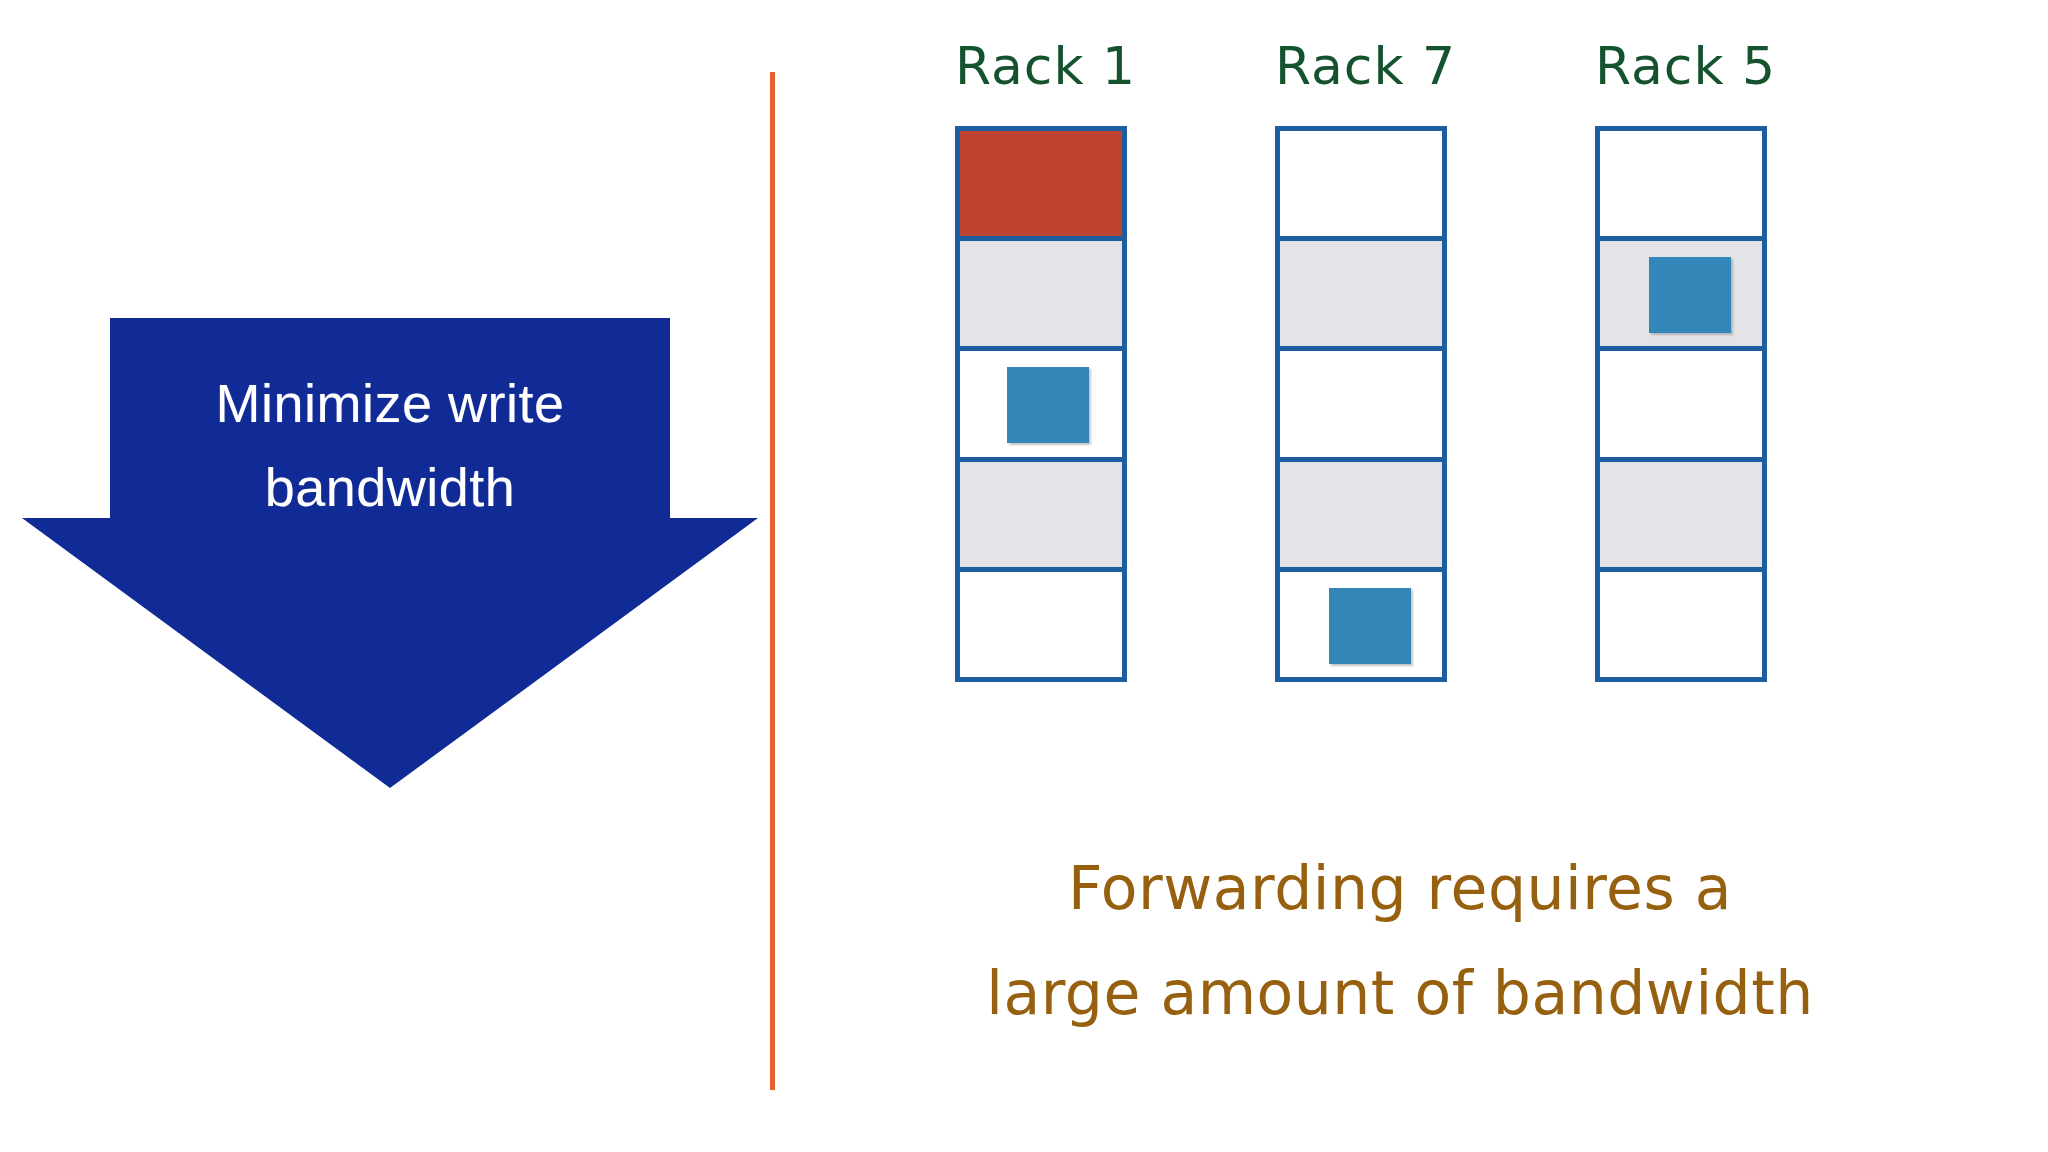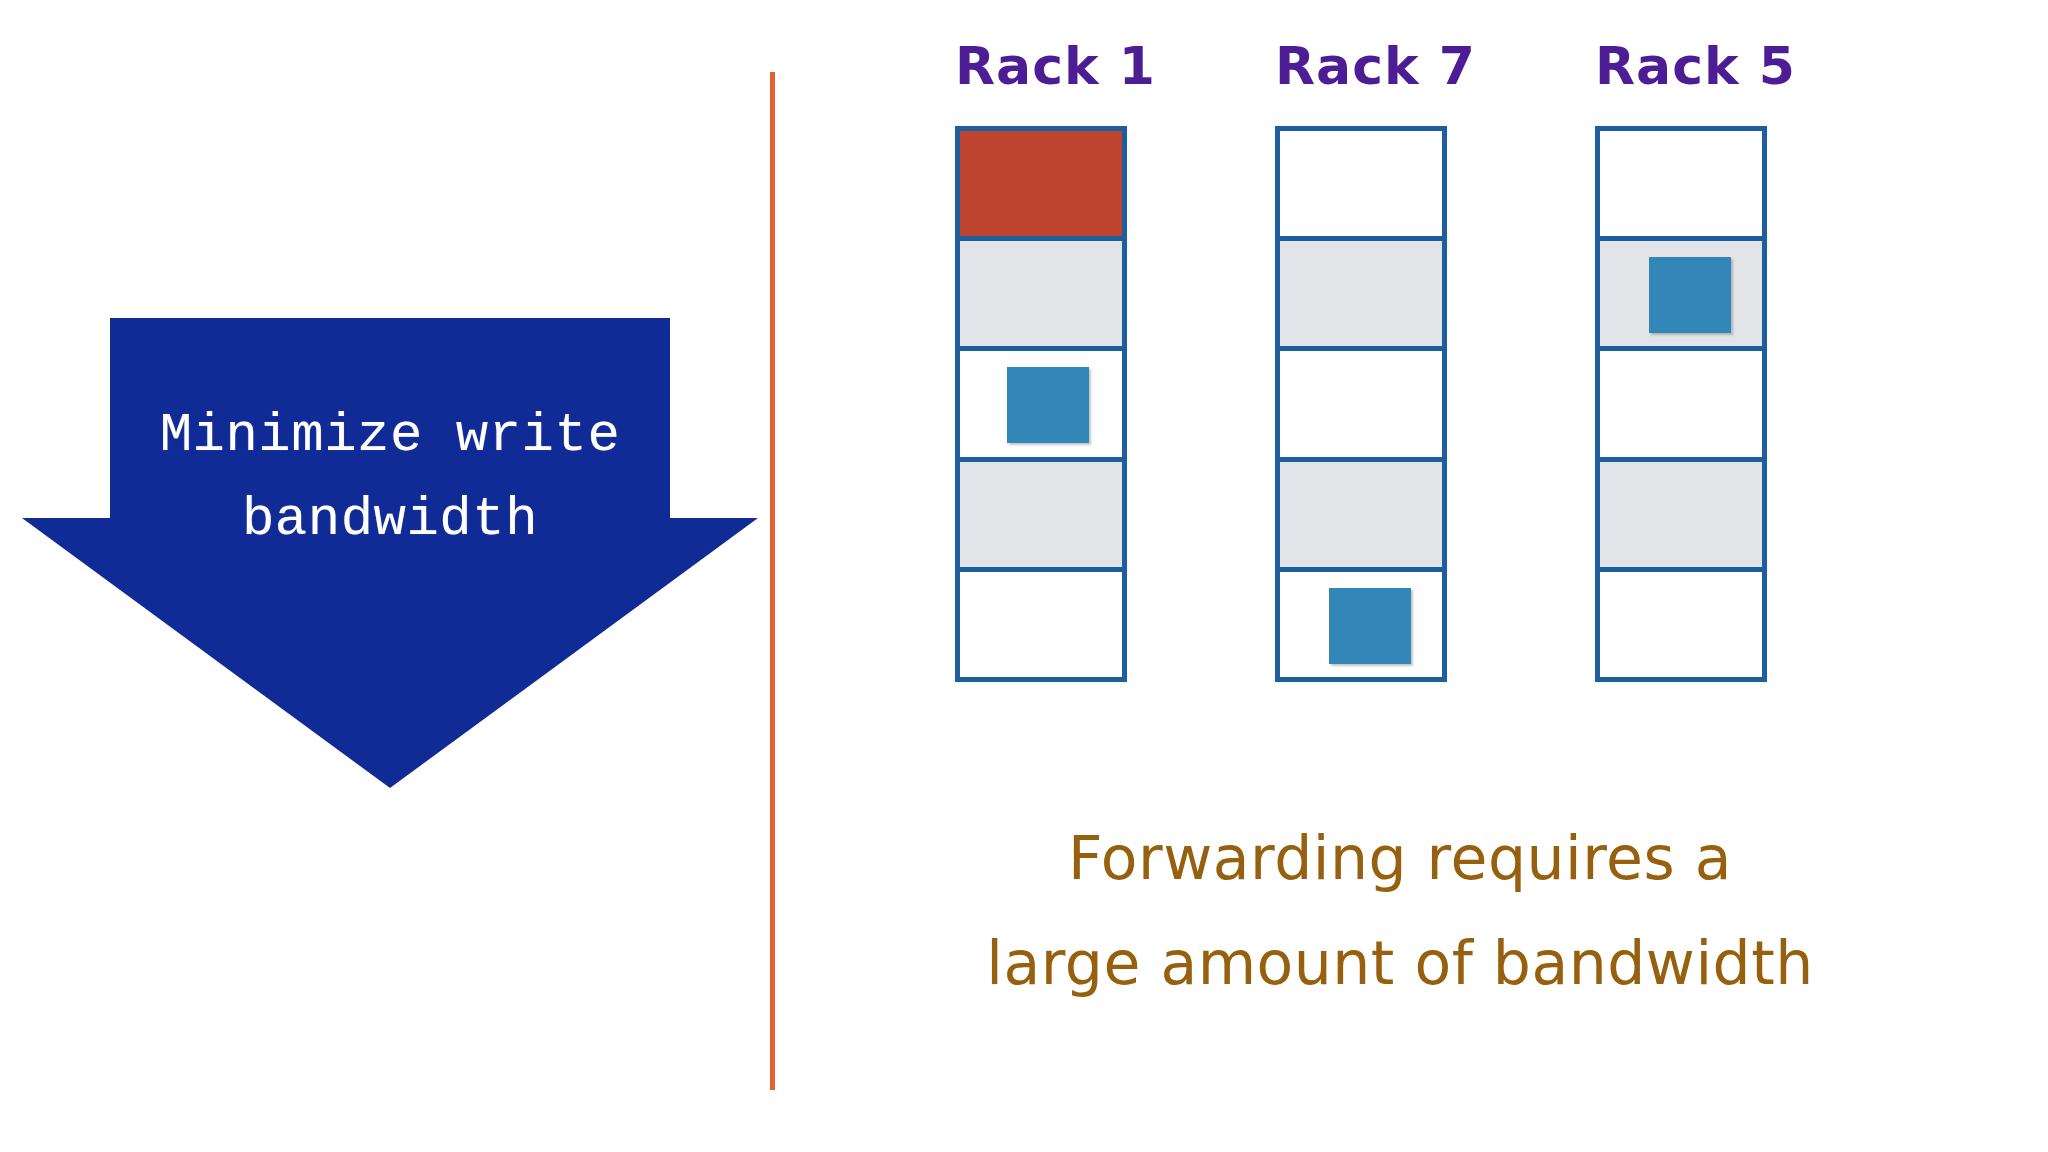--- a/index.html
+++ b/index.html
@@ -32,25 +32,25 @@
   #arrow-shape {
     position: absolute;
     inset: 0;
     width: 100%;
     height: 100%;
     display: block;
   }
   #arrow-text {
     position: absolute;
     left: 90px;
-    top: 76px;
+    top: 44px;
     width: 556px;
     text-align: center;
     color: #ffffff;
-    font-family: Liberation Mono, monospace;
+    font-family: Liberation Sans, sans-serif;
     font-size: 54px;
     font-weight: 400;
     line-height: 1.55;
     letter-spacing: 0.5px;
     white-space: pre-line;
     text-shadow: 0 0 1px rgba(255,255,255,0.35);
   }
 
   
   #divider {
@@ -69,22 +69,22 @@
   }
   #rack-group-0 { left: 955px; }
   #rack-group-1 { left: 1275px; }
   #rack-group-2 { left: 1595px; }
 
   .rack-label {
     width: 172px;
     text-align: center;
     font-family: "DejaVu Sans", sans-serif;
     font-size: 52px;
-    font-weight: 700;
-    color: #4c1d95;
+    font-weight: 400;
+    color: #14532d;
     line-height: 1;
     letter-spacing: 1px;
     height: 86px;
     white-space: nowrap;
   }
 
   .rack-frame {
     position: relative;
     width: 172px;
     height: 556px;
@@ -115,21 +115,21 @@
     background: #3287B8;
     box-shadow: 2px 2px 2px rgba(90,90,90,0.35);
   }
   .block.pos-left   { left: 47px; top: 16px; }
   .block.pos-center { left: 49px; top: 16px; }
 
   
   #caption {
     position: absolute;
     left: 860px;
-    top: 806px;
+    top: 836px;
     width: 1080px;
     text-align: center;
     color: #96600E;
     font-family: "DejaVu Sans", sans-serif;
     font-size: 60px;
     font-weight: 400;
     line-height: 1.75;
     letter-spacing: 0.5px;
     white-space: pre-line;
   }

